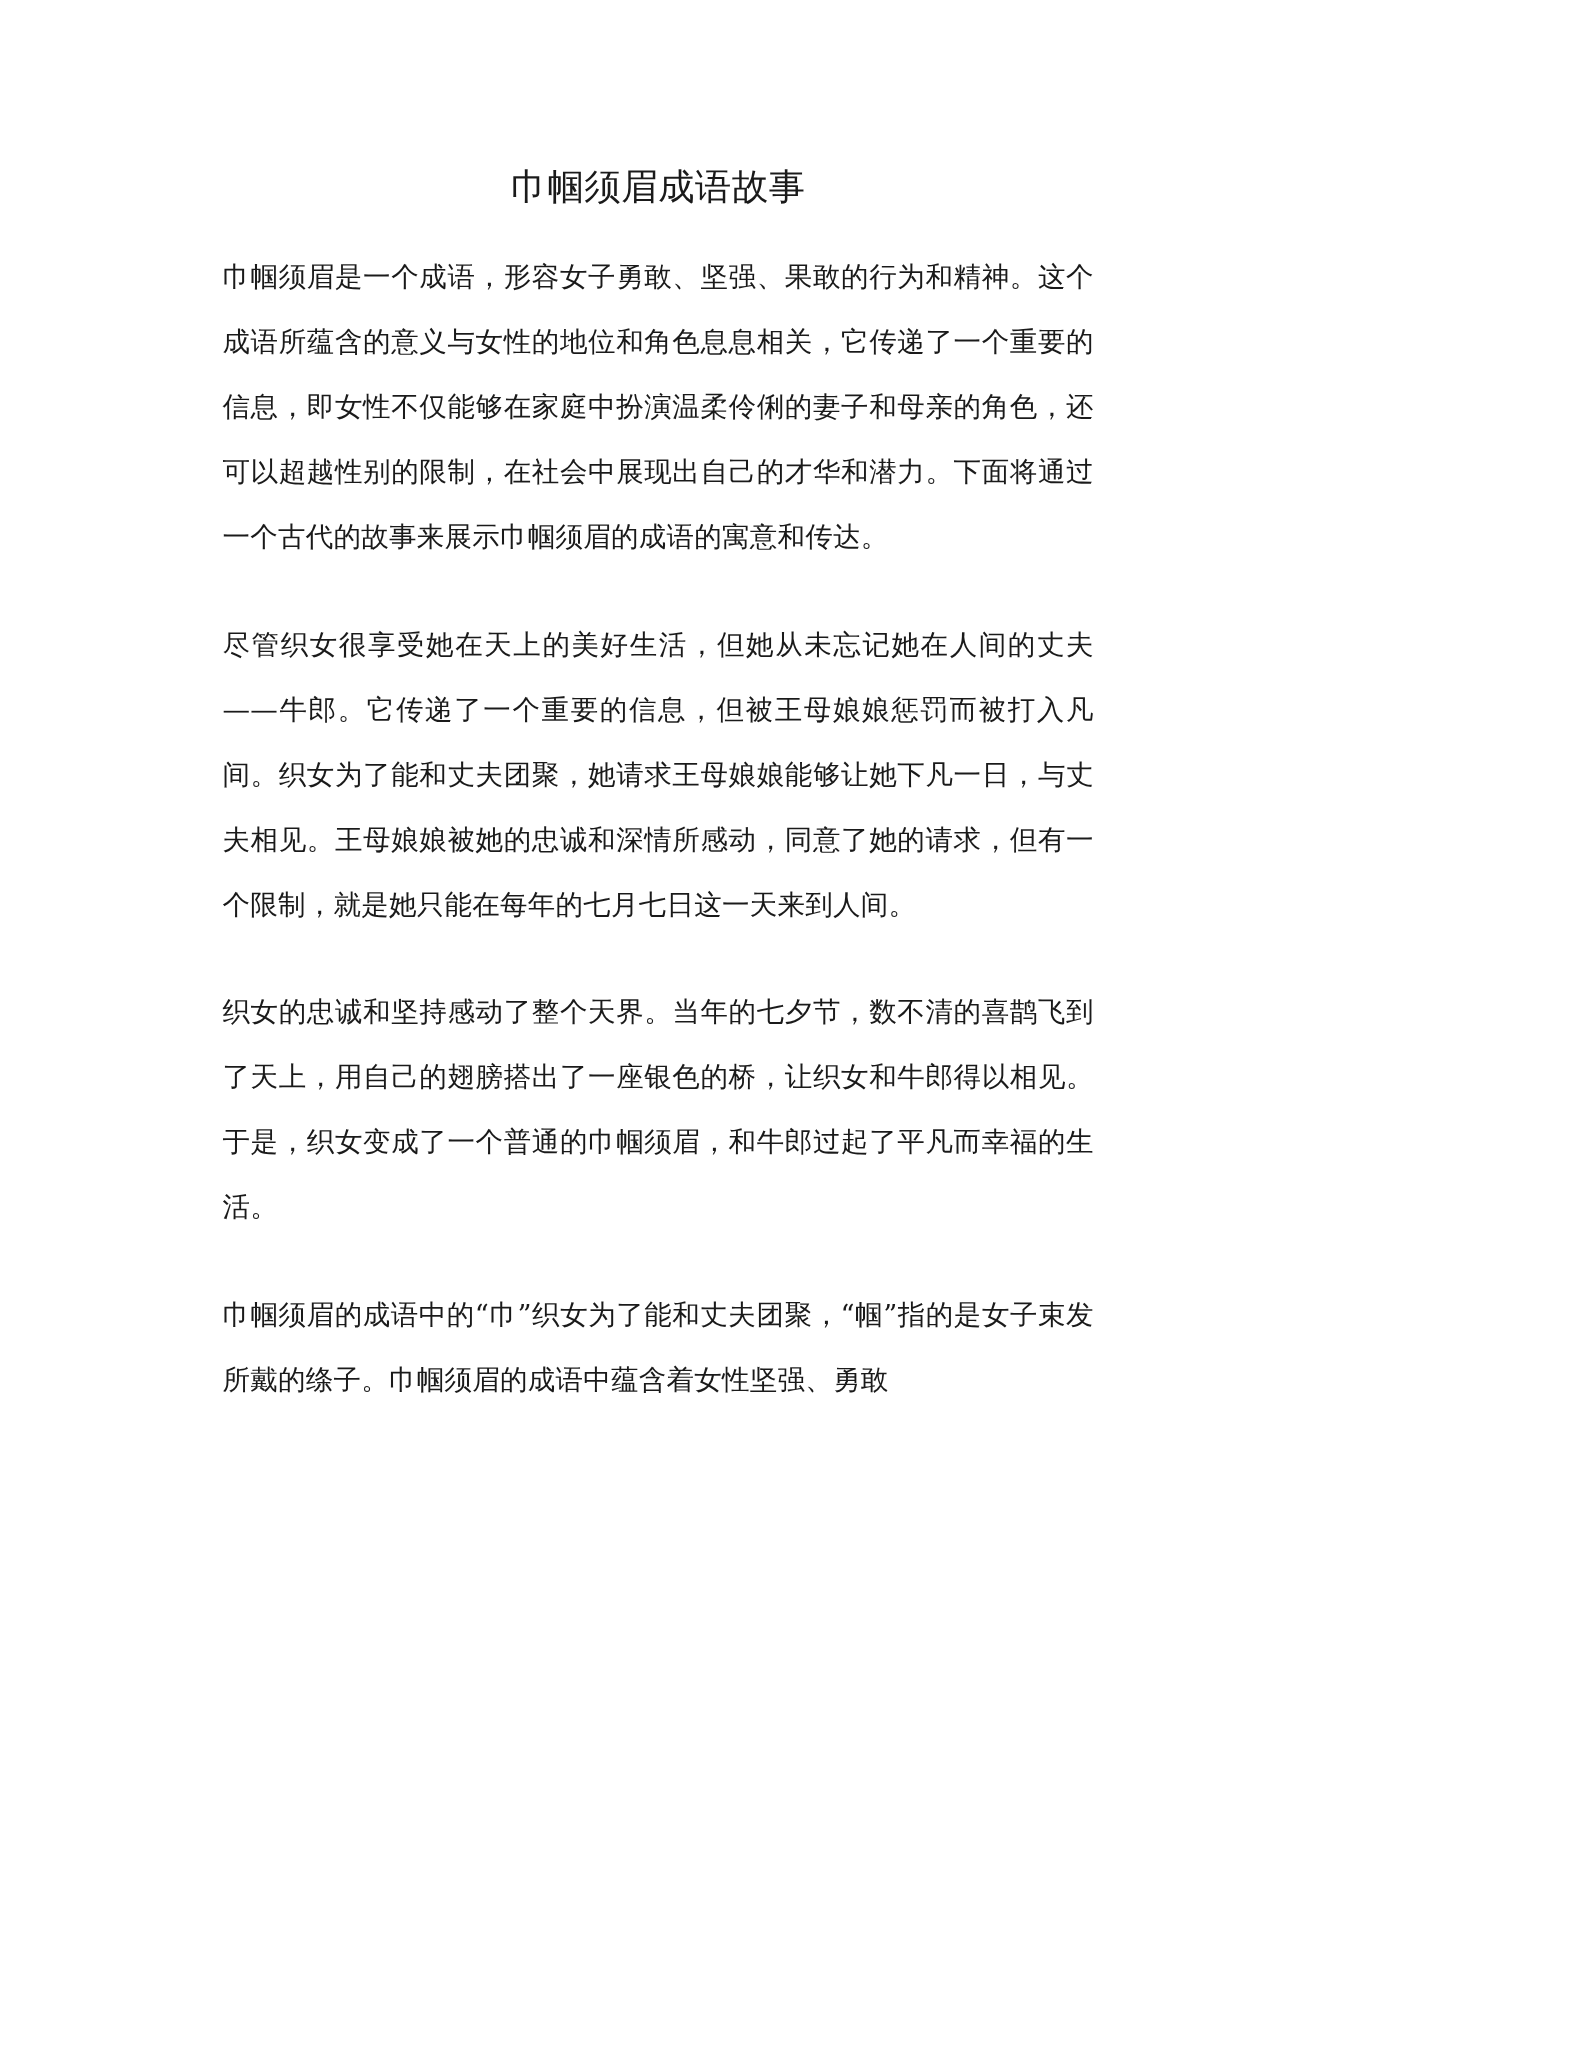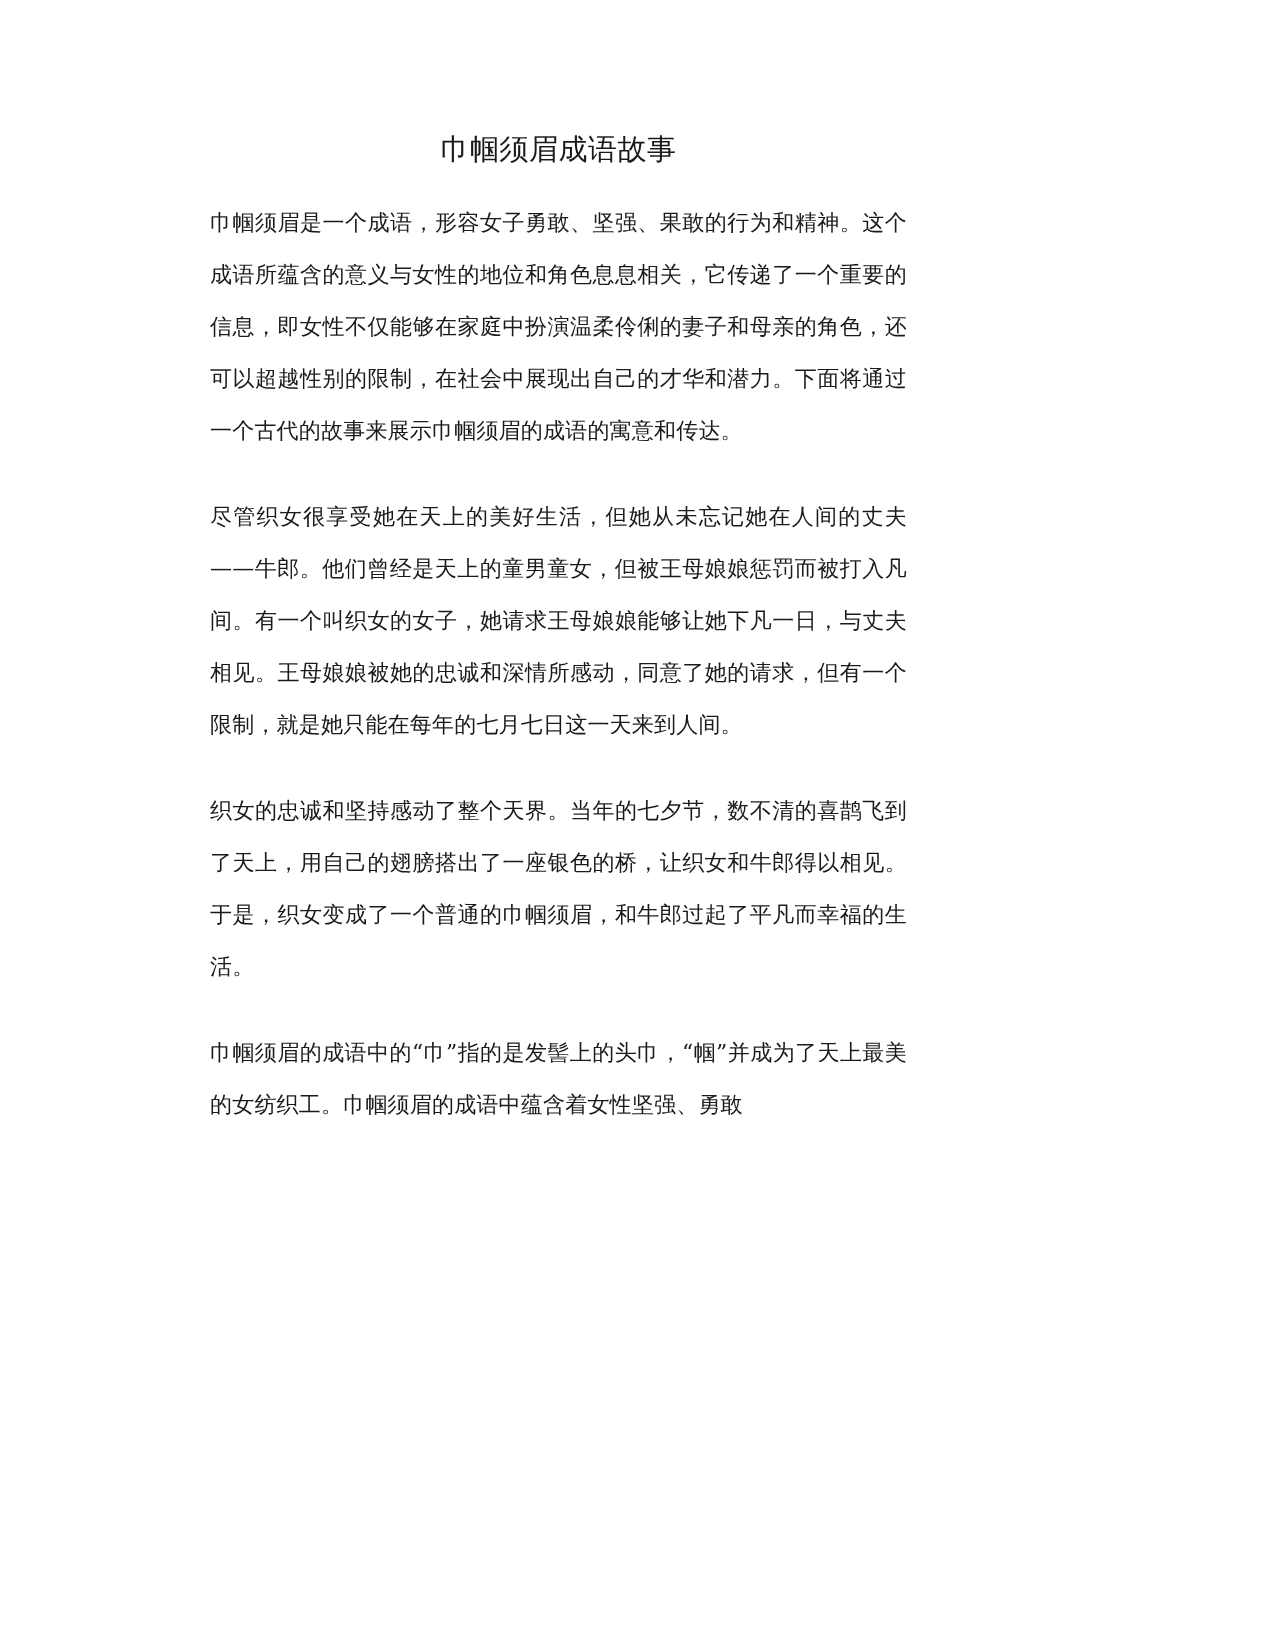--- a/index.html
+++ b/index.html
@@ -13,21 +13,20 @@
     font-family: "DejaVu Serif", "Liberation Serif", serif;
     color: #1a1a1a;
     overflow: hidden;
   }
   .page {
     box-sizing: border-box;
     width: 1053px;
     min-height: 1650px;
     padding: 130px 178px 60px 178px;
     background: #ffffff;
-    margin-left: 32px;
   }
   .doc-title {
     text-align: center;
     font-size: 29px;
     line-height: 1.35;
     font-weight: 400;
     margin: 0 0 28px 0;
     letter-spacing: 0.5px;
   }
   .para {
@@ -41,16 +40,16 @@
   .para:last-child {
     margin-bottom: 0;
   }
 </style>
 </head>
 <body>
 
 <div class="page">
   <h1 class="doc-title">巾帼须眉成语故事</h1>
   <p class="para">巾帼须眉是一个成语，形容女子勇敢、坚强、果敢的行为和精神。这个成语所蕴含的意义与女性的地位和角色息息相关，它传递了一个重要的信息，即女性不仅能够在家庭中扮演温柔伶俐的妻子和母亲的角色，还可以超越性别的限制，在社会中展现出自己的才华和潜力。下面将通过一个古代的故事来展示巾帼须眉的成语的寓意和传达。</p>
-  <p class="para">尽管织女很享受她在天上的美好生活，但她从未忘记她在人间的丈夫——牛郎。他们曾经是天上的童男童女，但被王母娘娘惩罚而被打入凡间。有一个叫织女的女子，她请求王母娘娘能够让她下凡一日，与丈夫相见。王母娘娘被她的忠诚和深情所感动，同意了她的请求，但有一个限制，就是她只能在每年的七月七日这一天来到人间。</p>
+  <p class="para">尽管织女很享受她在天上的美好生活，但她从未忘记她在人间的丈夫——牛郎。它传递了一个重要的信息，但被王母娘娘惩罚而被打入凡间。织女为了能和丈夫团聚，她请求王母娘娘能够让她下凡一日，与丈夫相见。王母娘娘被她的忠诚和深情所感动，同意了她的请求，但有一个限制，就是她只能在每年的七月七日这一天来到人间。</p>
   <p class="para">织女的忠诚和坚持感动了整个天界。当年的七夕节，数不清的喜鹊飞到了天上，用自己的翅膀搭出了一座银色的桥，让织女和牛郎得以相见。于是，织女变成了一个普通的巾帼须眉，和牛郎过起了平凡而幸福的生活。</p>
-  <p class="para">巾帼须眉的成语中的“巾”指的是发髻上的头巾，“帼”并成为了天上最美的女纺织工。巾帼须眉的成语中蕴含着女性坚强、勇敢</p>
+  <p class="para">巾帼须眉的成语中的“巾”织女为了能和丈夫团聚，“帼”指的是女子束发所戴的绦子。巾帼须眉的成语中蕴含着女性坚强、勇敢</p>
 </div>
 
 </body></html>

